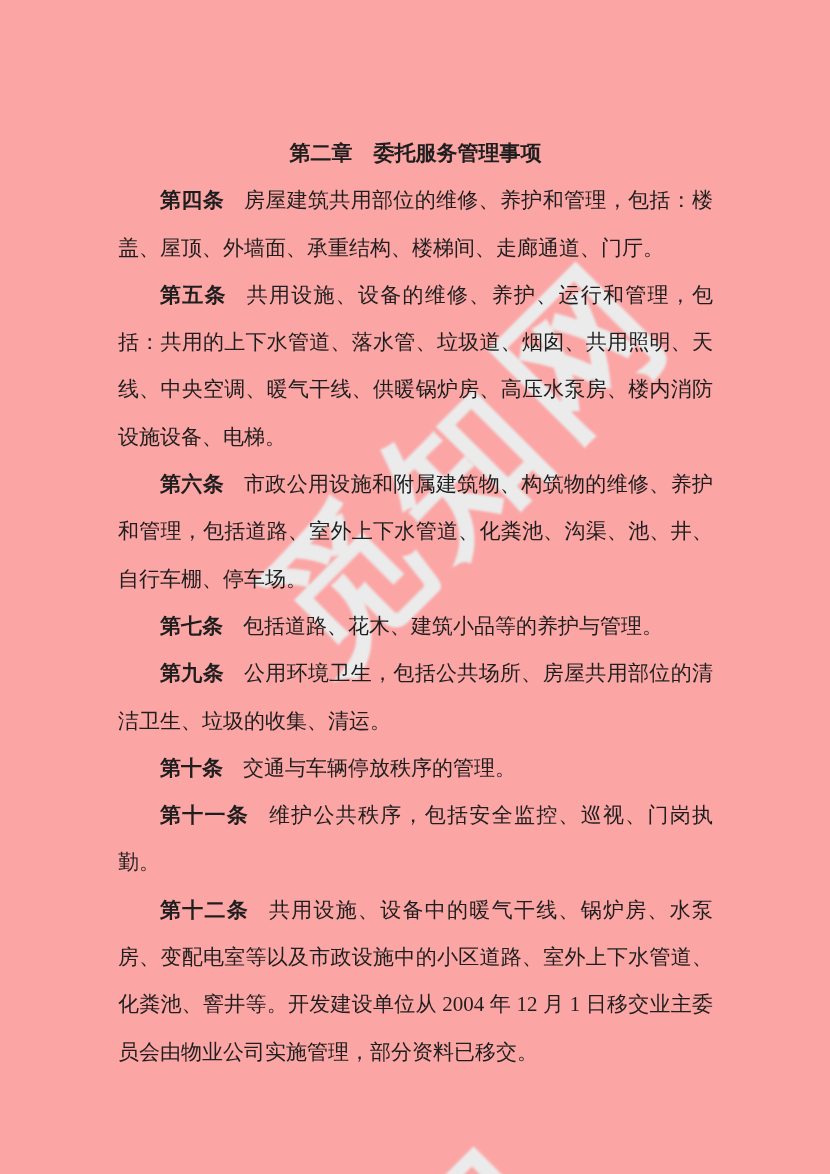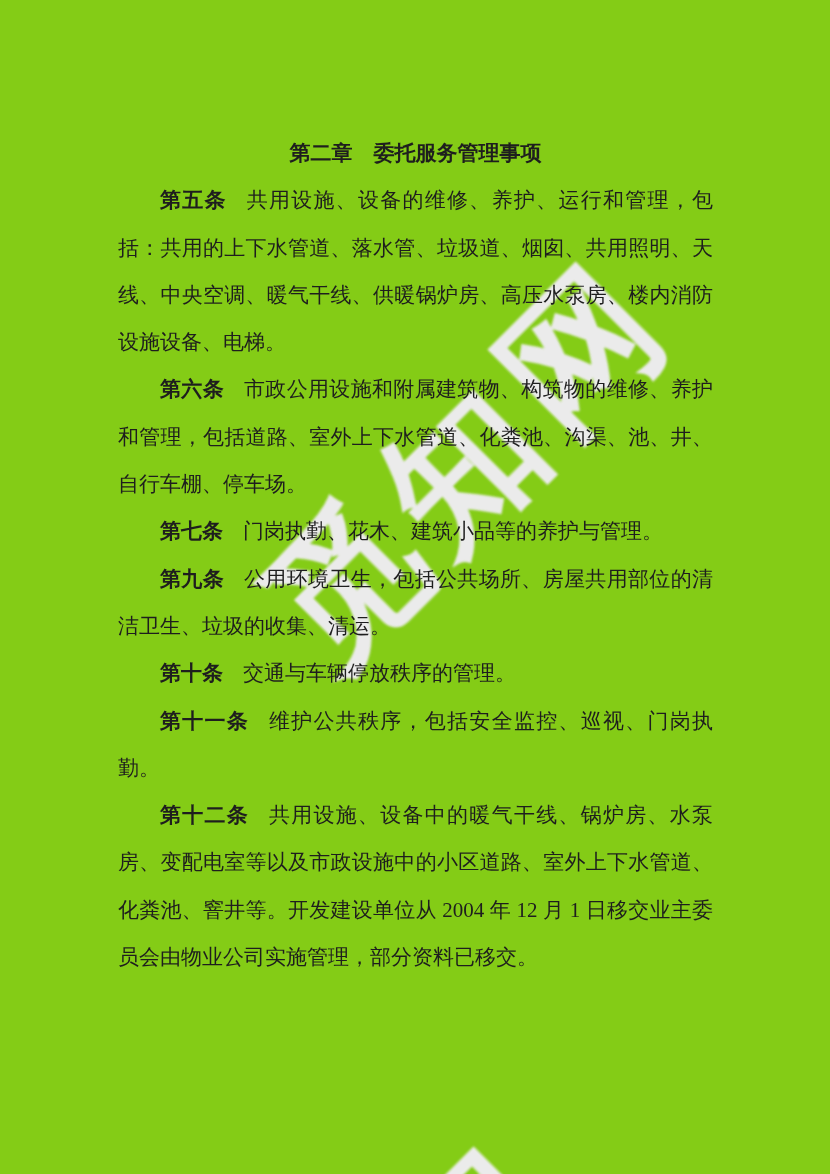--- a/index.html
+++ b/index.html
@@ -4,21 +4,21 @@
 <style>
   html, body {
     margin: 0;
     padding: 0;
     background: #ffffff;
   }
   .page {
     position: relative;
     width: 830px;
     height: 1174px;
-    background: #84cc16;
+    background: #fca5a5;
     overflow: hidden;
     font-family: "Liberation Serif", "DejaVu Serif", serif;
   }
   .watermark {
     position: absolute;
     width: 500px;
     height: 160px;
     display: flex;
     align-items: center;
     justify-content: center;
@@ -74,26 +74,27 @@
 <div class="page">
 
   <div class="watermark wm-center">觅知网</div>
 
   <div class="watermark wm-bottom">觅知网</div>
 
   <div class="content">
 
     <h1 class="title">第二章　委托服务管理事项</h1>
 
+    <p class="para"><span class="article-label">第四条</span><span>房屋建筑共用部位的维修、养护和管理，包括：楼盖、屋顶、外墙面、承重结构、楼梯间、走廊通道、门厅。</span></p>
 
     <p class="para"><span class="article-label">第五条</span><span>共用设施、设备的维修、养护、运行和管理，包括：共用的上下水管道、落水管、垃圾道、烟囱、共用照明、天线、中央空调、暖气干线、供暖锅炉房、高压水泵房、楼内消防设施设备、电梯。</span></p>
 
     <p class="para"><span class="article-label">第六条</span><span>市政公用设施和附属建筑物、构筑物的维修、养护和管理，包括道路、室外上下水管道、化粪池、沟渠、池、井、自行车棚、停车场。</span></p>
 
-    <p class="para"><span class="article-label">第七条</span><span>门岗执勤、花木、建筑小品等的养护与管理。</span></p>
+    <p class="para"><span class="article-label">第七条</span><span>包括道路、花木、建筑小品等的养护与管理。</span></p>
 
 
     <p class="para"><span class="article-label">第九条</span><span>公用环境卫生，包括公共场所、房屋共用部位的清洁卫生、垃圾的收集、清运。</span></p>
 
     <p class="para"><span class="article-label">第十条</span><span>交通与车辆停放秩序的管理。</span></p>
 
     <p class="para"><span class="article-label">第十一条</span><span>维护公共秩序，包括安全监控、巡视、门岗执勤。</span></p>
 
     <p class="para"><span class="article-label">第十二条</span><span>共用设施、设备中的暖气干线、锅炉房、水泵房、变配电室等以及市政设施中的小区道路、室外上下水管道、化粪池、窨井等。开发建设单位从 2004 年 12 月 1 日移交业主委员会由物业公司实施管理，部分资料已移交。</span></p>
 

